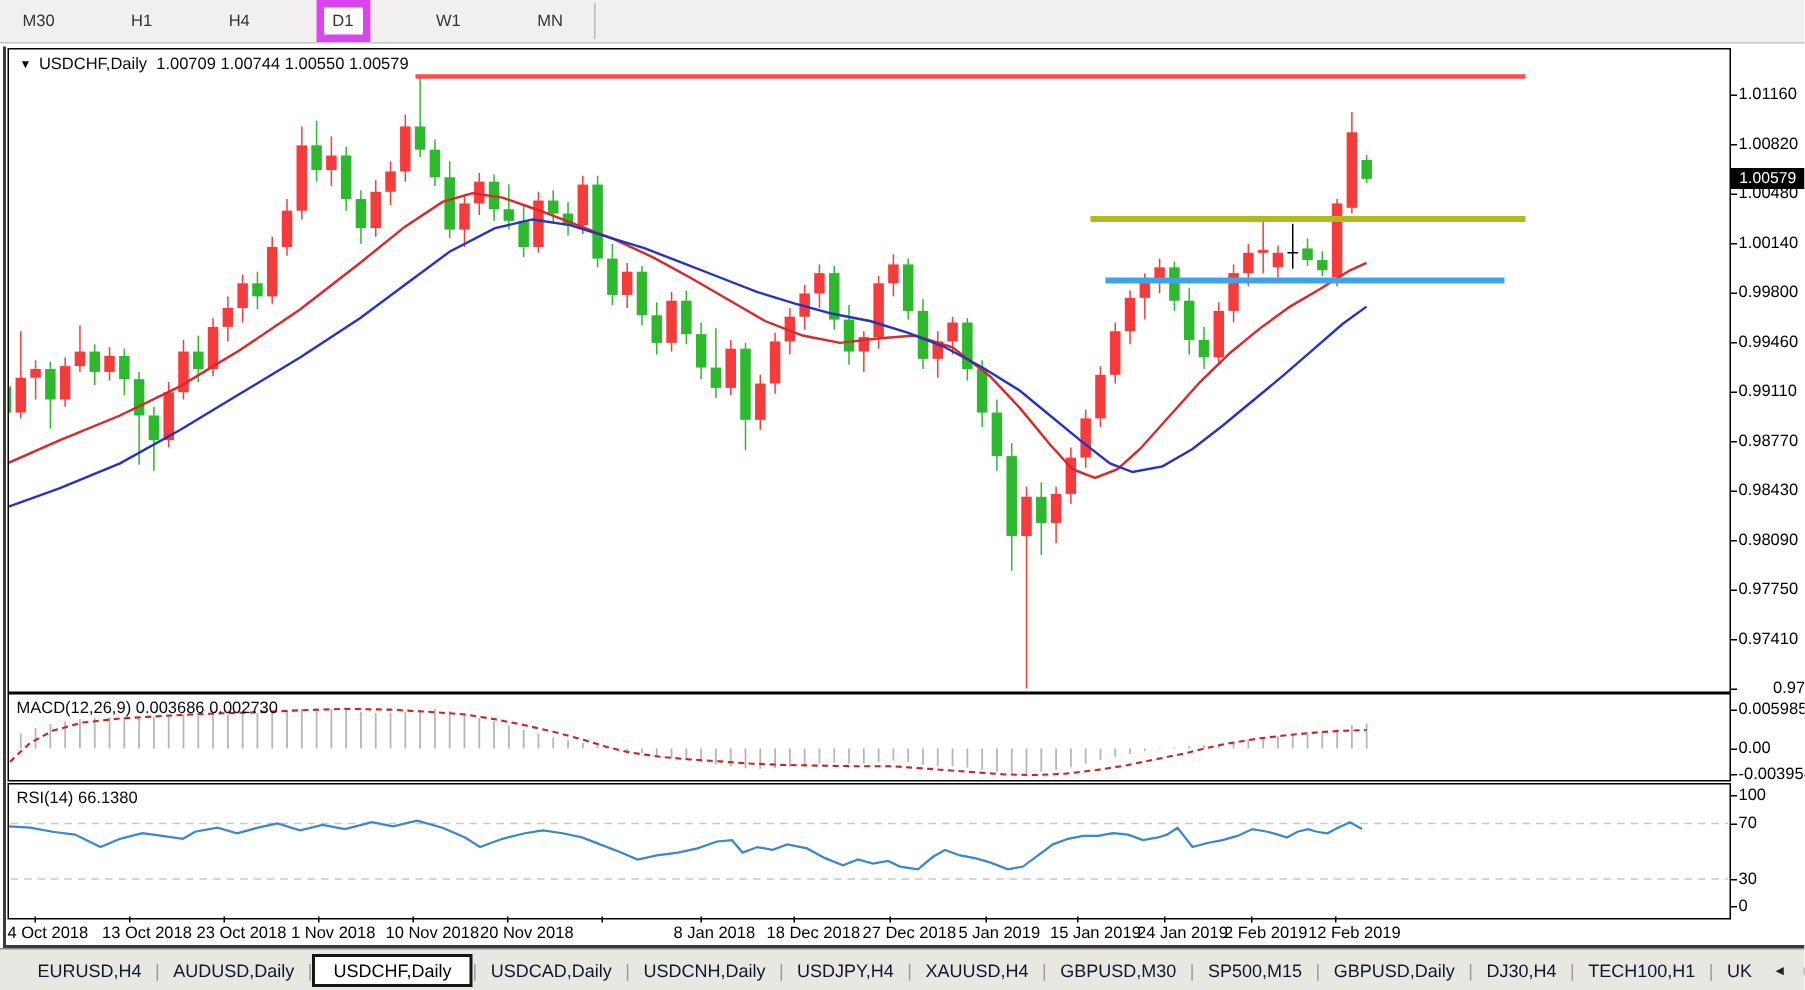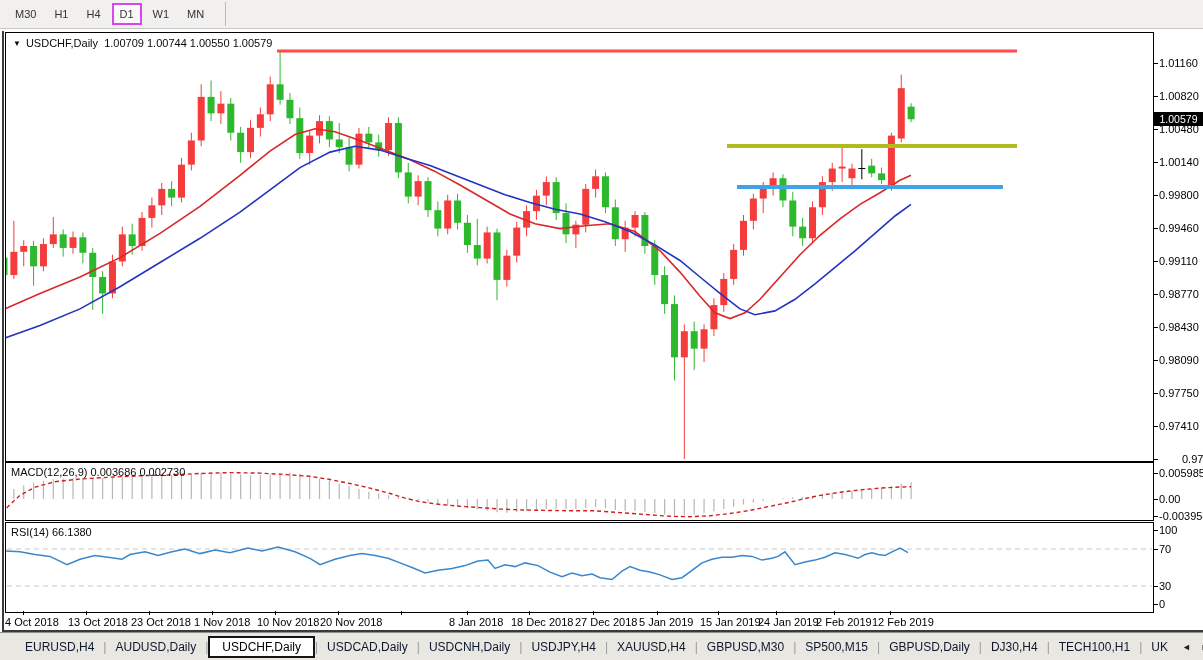--- a/index.html
+++ b/index.html
@@ -3,21 +3,21 @@
 <meta charset="utf-8">
 <style>
   html,body{margin:0;padding:0}
   body{width:1203px;height:660px;position:relative;background:#fff;overflow:hidden;
        font-family:"Liberation Sans",sans-serif;-webkit-font-smoothing:none}
   
   .toolbar{position:absolute;top:0;left:0;right:0;height:29px;background:#f1f0ee;
            border-bottom:1px solid #c6c6c6;display:flex;align-items:center;padding-left:8px;box-sizing:border-box}
   .tf-btn{font-size:11px;color:#333;padding:3px 6px;margin-right:4px;border:1px solid transparent;
           background:transparent;line-height:12px;cursor:default}
-  .tf-btn.active{background:#fbfbfa;border:2px solid #d946ef;box-shadow:inset 1px 1px 0 #ffffff}
+  .tf-btn.active{background:#fbfbfa;border:5px solid #d946ef;box-shadow:inset 1px 1px 0 #ffffff}
   .toolbar-sep{width:1px;height:24px;background:#b9b9b9;margin-left:10px}
   
   .frame-left{position:absolute;left:2px;top:31px;width:2px;height:600px;background:#3a3a3a}
   .frame-bottom{position:absolute;left:2px;top:630px;width:1201px;height:2px;background:#3a3a3a}
   .panel{position:absolute;border:1px solid #000;box-sizing:border-box;background:#fff}
   .panel-main{left:5px;top:32px;width:1149px;height:430px}
   .panel-macd{left:5px;top:462px;width:1149px;height:59px}
   .panel-rsi{left:5px;top:522px;width:1149px;height:91px}
   .panel svg{display:block}
   .chart-label{position:absolute;font-size:11px;color:#0a0a0a;white-space:nowrap;z-index:5}
@@ -36,21 +36,21 @@
   .tab{font-size:12px;color:#0f172a;padding:4px 9px;white-space:nowrap;cursor:default}
   .tab.active{background:#fff;border:2px solid #151515;color:#000;padding:2px 12px}
   .tab-div{color:#9a9a9a;font-size:12px}
   .tab-scrolls{margin-left:auto;display:flex;align-items:center;padding-right:6px}
   .tab-scroll{font-size:9px;color:#222;padding:2px 5px;cursor:default}
 </style>
 </head>
 <body>
 
 <div class="toolbar">
-  <div id="tf-buttons" style="display: flex;">
+  <div id="tf-buttons" style="display: flex; gap: 33px;">
       <button class="tf-btn">M30</button>
       <button class="tf-btn">H1</button>
       <button class="tf-btn">H4</button>
       <button class="tf-btn active">D1</button>
       <button class="tf-btn">W1</button>
       <button class="tf-btn">MN</button>
     </div>
   <div class="toolbar-sep"></div>
 </div>
 

